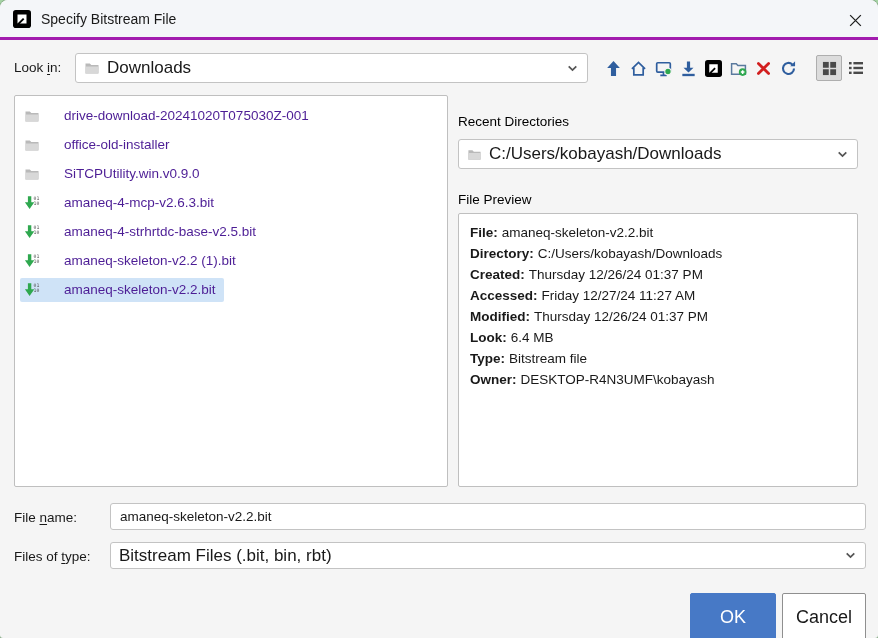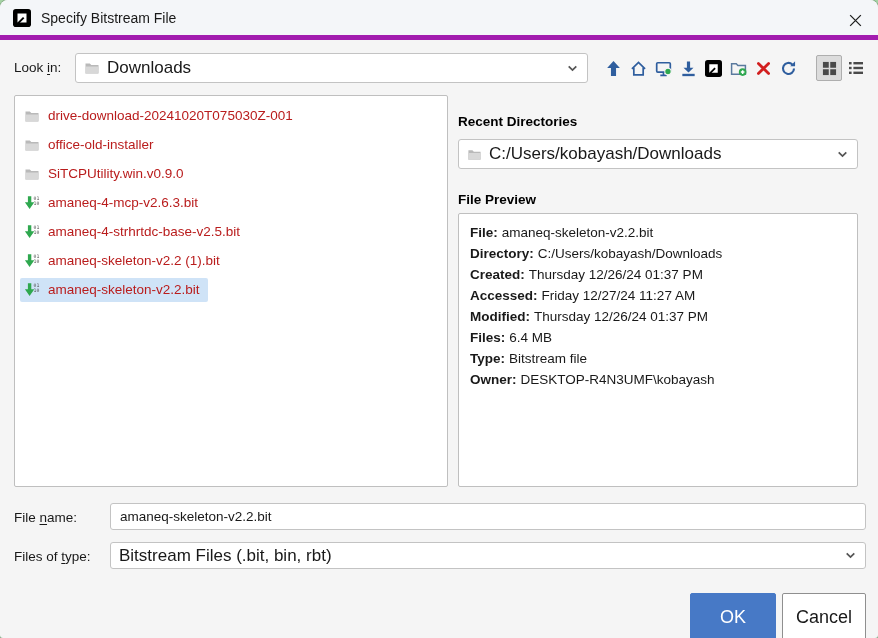--- a/index.html
+++ b/index.html
@@ -2,46 +2,46 @@
 <html><head>
 <meta charset="utf-8">
 <style>
   html,body{margin:0;padding:0;}
   body{font-family:"Liberation Sans",sans-serif;}
   .screen{position:relative;width:878px;height:638px;background:#a5d3a5;overflow:hidden;}
   .dialog{position:absolute;inset:0;background:#f5f5f5;border-radius:8px 8px 3px 3px;overflow:hidden;
           box-shadow:0 0 0 1px rgba(0,0,0,.18);}
   
   .titlebar{position:absolute;top:0;left:0;right:0;height:40px;background:#f4f6f9;
-            border-bottom:5px solid #a21caf;display:flex;align-items:center;padding-left:13px;box-sizing:border-box;}
+            border-bottom:3px solid #a21caf;display:flex;align-items:center;padding-left:13px;box-sizing:border-box;}
   .titlebar .app-icon{display:flex;}
   .title{font-size:14px;color:#191919;margin-left:10px;}
   .close-btn{position:absolute;right:0;top:0;width:46px;height:40px;display:flex;align-items:center;justify-content:center;cursor:pointer;}
   
   .label{font-size:13.5px;color:#191919;}
   .u{text-decoration:underline;text-underline-offset:2px;}
   .lookin-label{position:absolute;left:14px;top:60px;}
   .combo{background:#fff;border:1px solid #c3c3c3;border-radius:3px;display:flex;align-items:center;
          padding:0 8px;gap:7px;box-sizing:border-box;font-size:17px;color:#191919;}
   .lookin-combo{position:absolute;left:75px;top:53px;width:513px;height:30px;}
   .combo .chev{margin-left:auto;display:flex;}
   
   .toolbar{position:absolute;left:602px;top:54px;height:28px;display:flex;align-items:center;gap:2px;}
   .tbtn{width:23px;height:26px;display:flex;align-items:center;justify-content:center;cursor:pointer;border-radius:2px;}
   .tbtn.pressed{background:#dcdcdc;border:1px solid #aeaeae;box-sizing:border-box;width:26px;}
   .tb-gap{width:12px;}
   
   .file-list{position:absolute;left:14px;top:95px;width:434px;height:392px;background:#fff;
              border:1px solid #bfbfbf;border-radius:2px;box-sizing:border-box;padding-top:5px;overflow:hidden;}
   .file-row{height:29px;display:flex;align-items:center;padding-left:5px;cursor:default;}
-  .row-inner{display:inline-flex;align-items:center;gap:8px;padding:4px 8px 4px 4px;border-radius:2px;
-             font-size:13.5px;color:#b91c1c;white-space:nowrap;}
+  .row-inner{display:inline-flex;align-items:center;gap:24px;padding:4px 8px 4px 4px;border-radius:2px;
+             font-size:13.5px;color:#4c1d95;white-space:nowrap;}
   .file-row.selected .row-inner{background:#cfe3f7;}
   
-  .heading{position:absolute;font-size:13.5px;font-weight:bold;color:#000;}
+  .heading{position:absolute;font-size:13.5px;font-weight:normal;color:#000;}
   .recent-heading{left:458px;top:114px;}
   .recent-combo{position:absolute;left:458px;top:139px;width:400px;height:30px;}
   .preview-heading{left:458px;top:192px;}
   .preview-box{position:absolute;left:458px;top:213px;width:400px;height:274px;background:#fff;
                border:1px solid #bfbfbf;border-radius:2px;box-sizing:border-box;padding:8px 11px;}
   .pline{font-size:13.5px;line-height:21px;color:#191919;white-space:nowrap;}
   .pline b{font-weight:bold;}
   .pline span{margin-left:4px;}
   
   .fname-label{position:absolute;left:14px;top:510px;}
@@ -251,21 +251,21 @@
       </span>
     </div>
 
     <div class="heading preview-heading">File Preview</div>
     <div class="preview-box">
       <div class="pline"><b>File:</b><span>amaneq-skeleton-v2.2.bit</span></div>
       <div class="pline"><b>Directory:</b><span>C:/Users/kobayash/Downloads</span></div>
       <div class="pline"><b>Created:</b><span>Thursday 12/26/24 01:37 PM</span></div>
       <div class="pline"><b>Accessed:</b><span>Friday 12/27/24 11:27 AM</span></div>
       <div class="pline"><b>Modified:</b><span>Thursday 12/26/24 01:37 PM</span></div>
-      <div class="pline"><b>Files:</b><span>6.4 MB</span></div>
+      <div class="pline"><b>Look:</b><span>6.4 MB</span></div>
       <div class="pline"><b>Type:</b><span>Bitstream file</span></div>
       <div class="pline"><b>Owner:</b><span>DESKTOP-R4N3UMF\kobayash</span></div>
     </div>
 
     <span class="label fname-label"><span>File </span><span class="u">n</span><span>ame:</span></span>
     <input class="fname-input" type="text" value="amaneq-skeleton-v2.2.bit" style="">
 
     <span class="label ftype-label"><span>Files of </span><span class="u">t</span><span>ype:</span></span>
     <div class="combo ftype-combo">
       <span>Bitstream Files (.bit, bin, rbt)</span>

